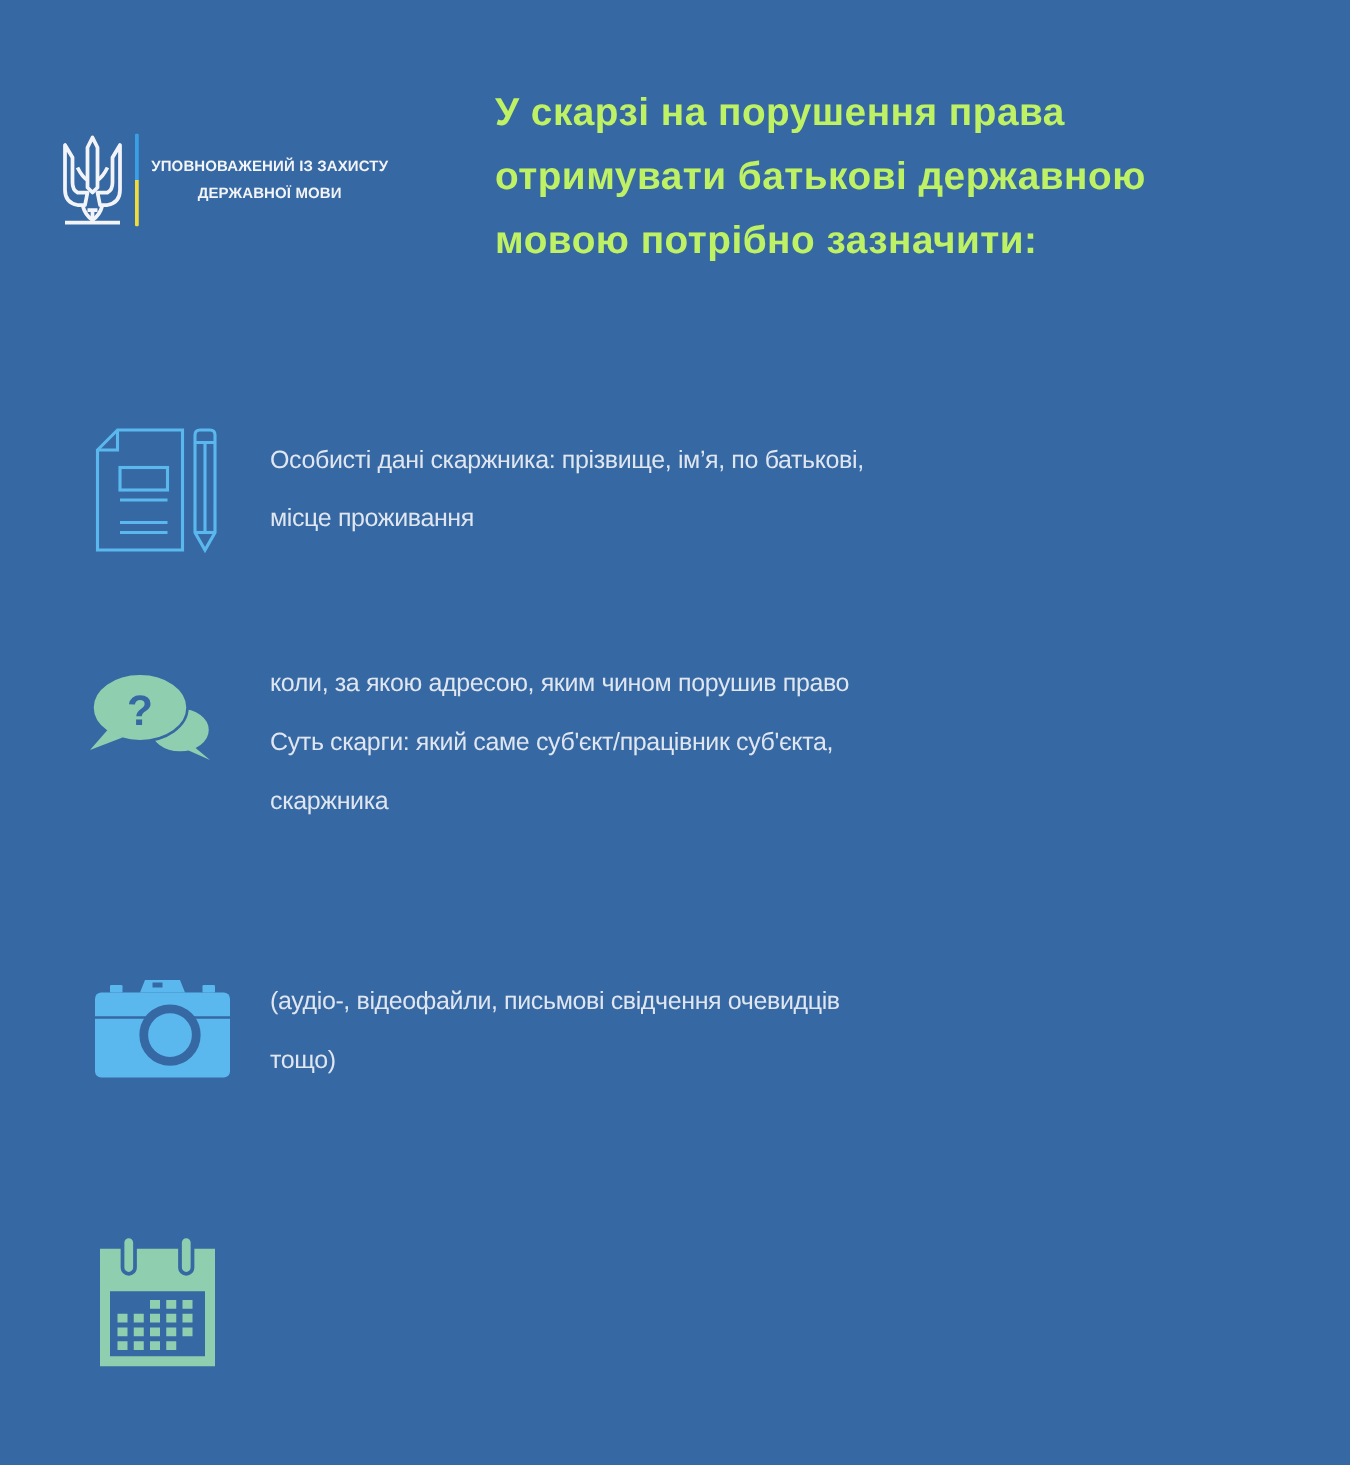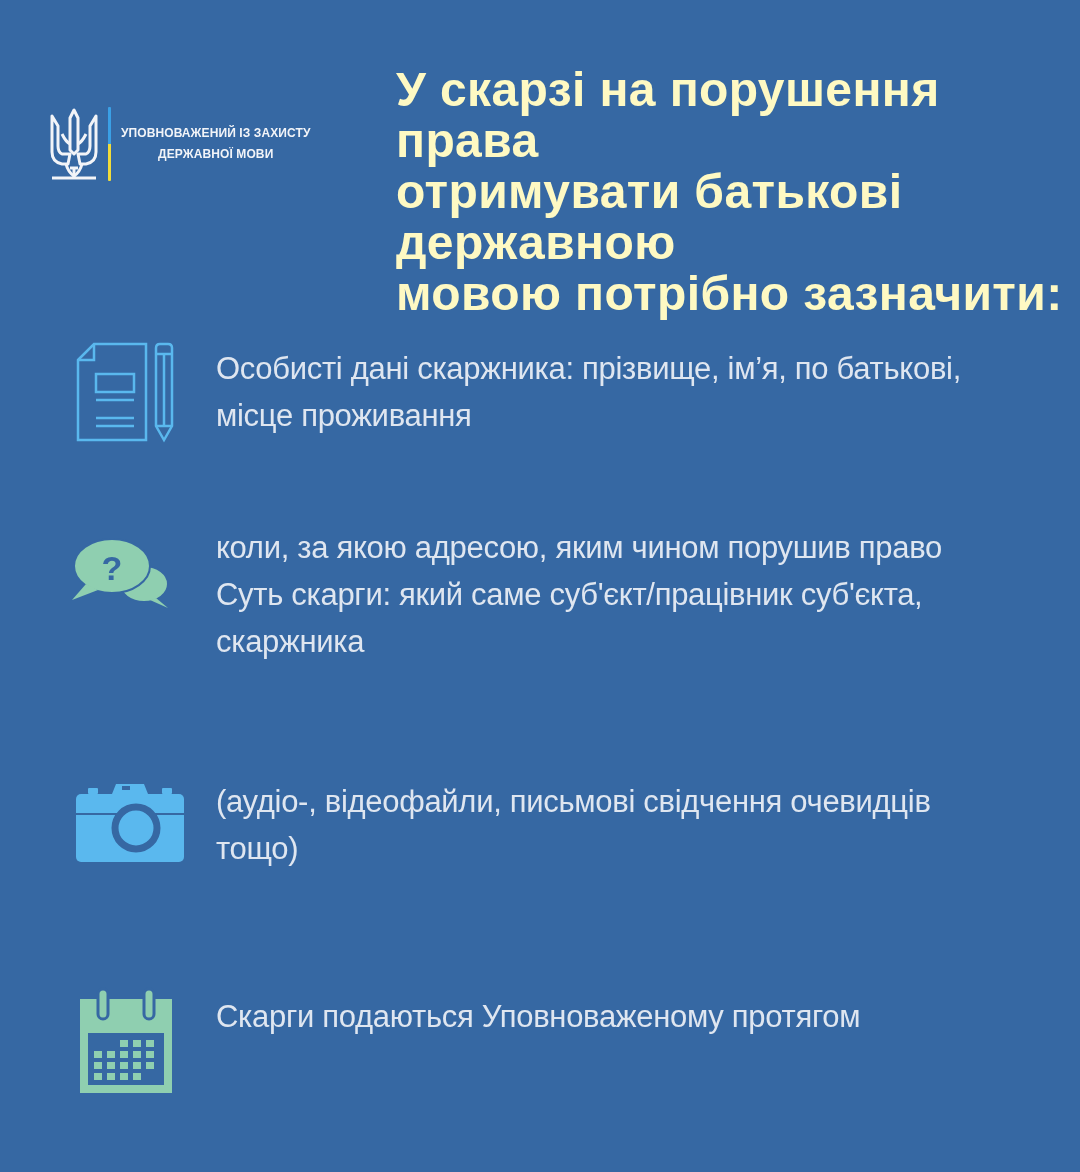--- a/index.html
+++ b/index.html
@@ -35,41 +35,41 @@
       font-size: 12px;
       line-height: 21px;
       text-align: center;
       letter-spacing: 0.1px;
     }
     .title {
       position: absolute;
       left: 396px;
       top: 64px;
       width: 680px;
-      color: #fef9c3;
+      color: #bef264;
       font-weight: bold;
-      font-size: 48px;
+      font-size: 31px;
       line-height: 51px;
       letter-spacing: 0.4px;
     }
     .item {
       position: absolute;
       left: 0;
       width: 1080px;
     }
     .item .icon {
       position: absolute;
       left: 72px;
     }
     .item .text {
       position: absolute;
       left: 216px;
       width: 830px;
       color: #dfe6f0;
-      font-size: 31px;
+      font-size: 20px;
       line-height: 47px;
       letter-spacing: -0.3px;
     }
     .item .text span { display: block; white-space: nowrap; }
   </style>
 </head>
 <body>
 
 <div class="logo">
   <svg class="trident" viewBox="0 0 52 76" fill="none" stroke="#f2f4f8" stroke-width="3" stroke-linejoin="round">
@@ -166,15 +166,14 @@
         <rect x="40" y="77" width="8" height="7"></rect>
         <rect x="53" y="77" width="8" height="7"></rect>
         <rect x="66" y="77" width="8" height="7"></rect>
       <rect x="14" y="88" width="8" height="7"></rect>
         <rect x="27" y="88" width="8" height="7"></rect>
         <rect x="40" y="88" width="8" height="7"></rect>
         <rect x="53" y="88" width="8" height="7"></rect>
     </g>
   </svg>
   <div class="text" style="top:8px;">
-    <span>Скарги подаються Уповноваженому протягом</span>
   </div>
 </div>
 
 </body></html>

